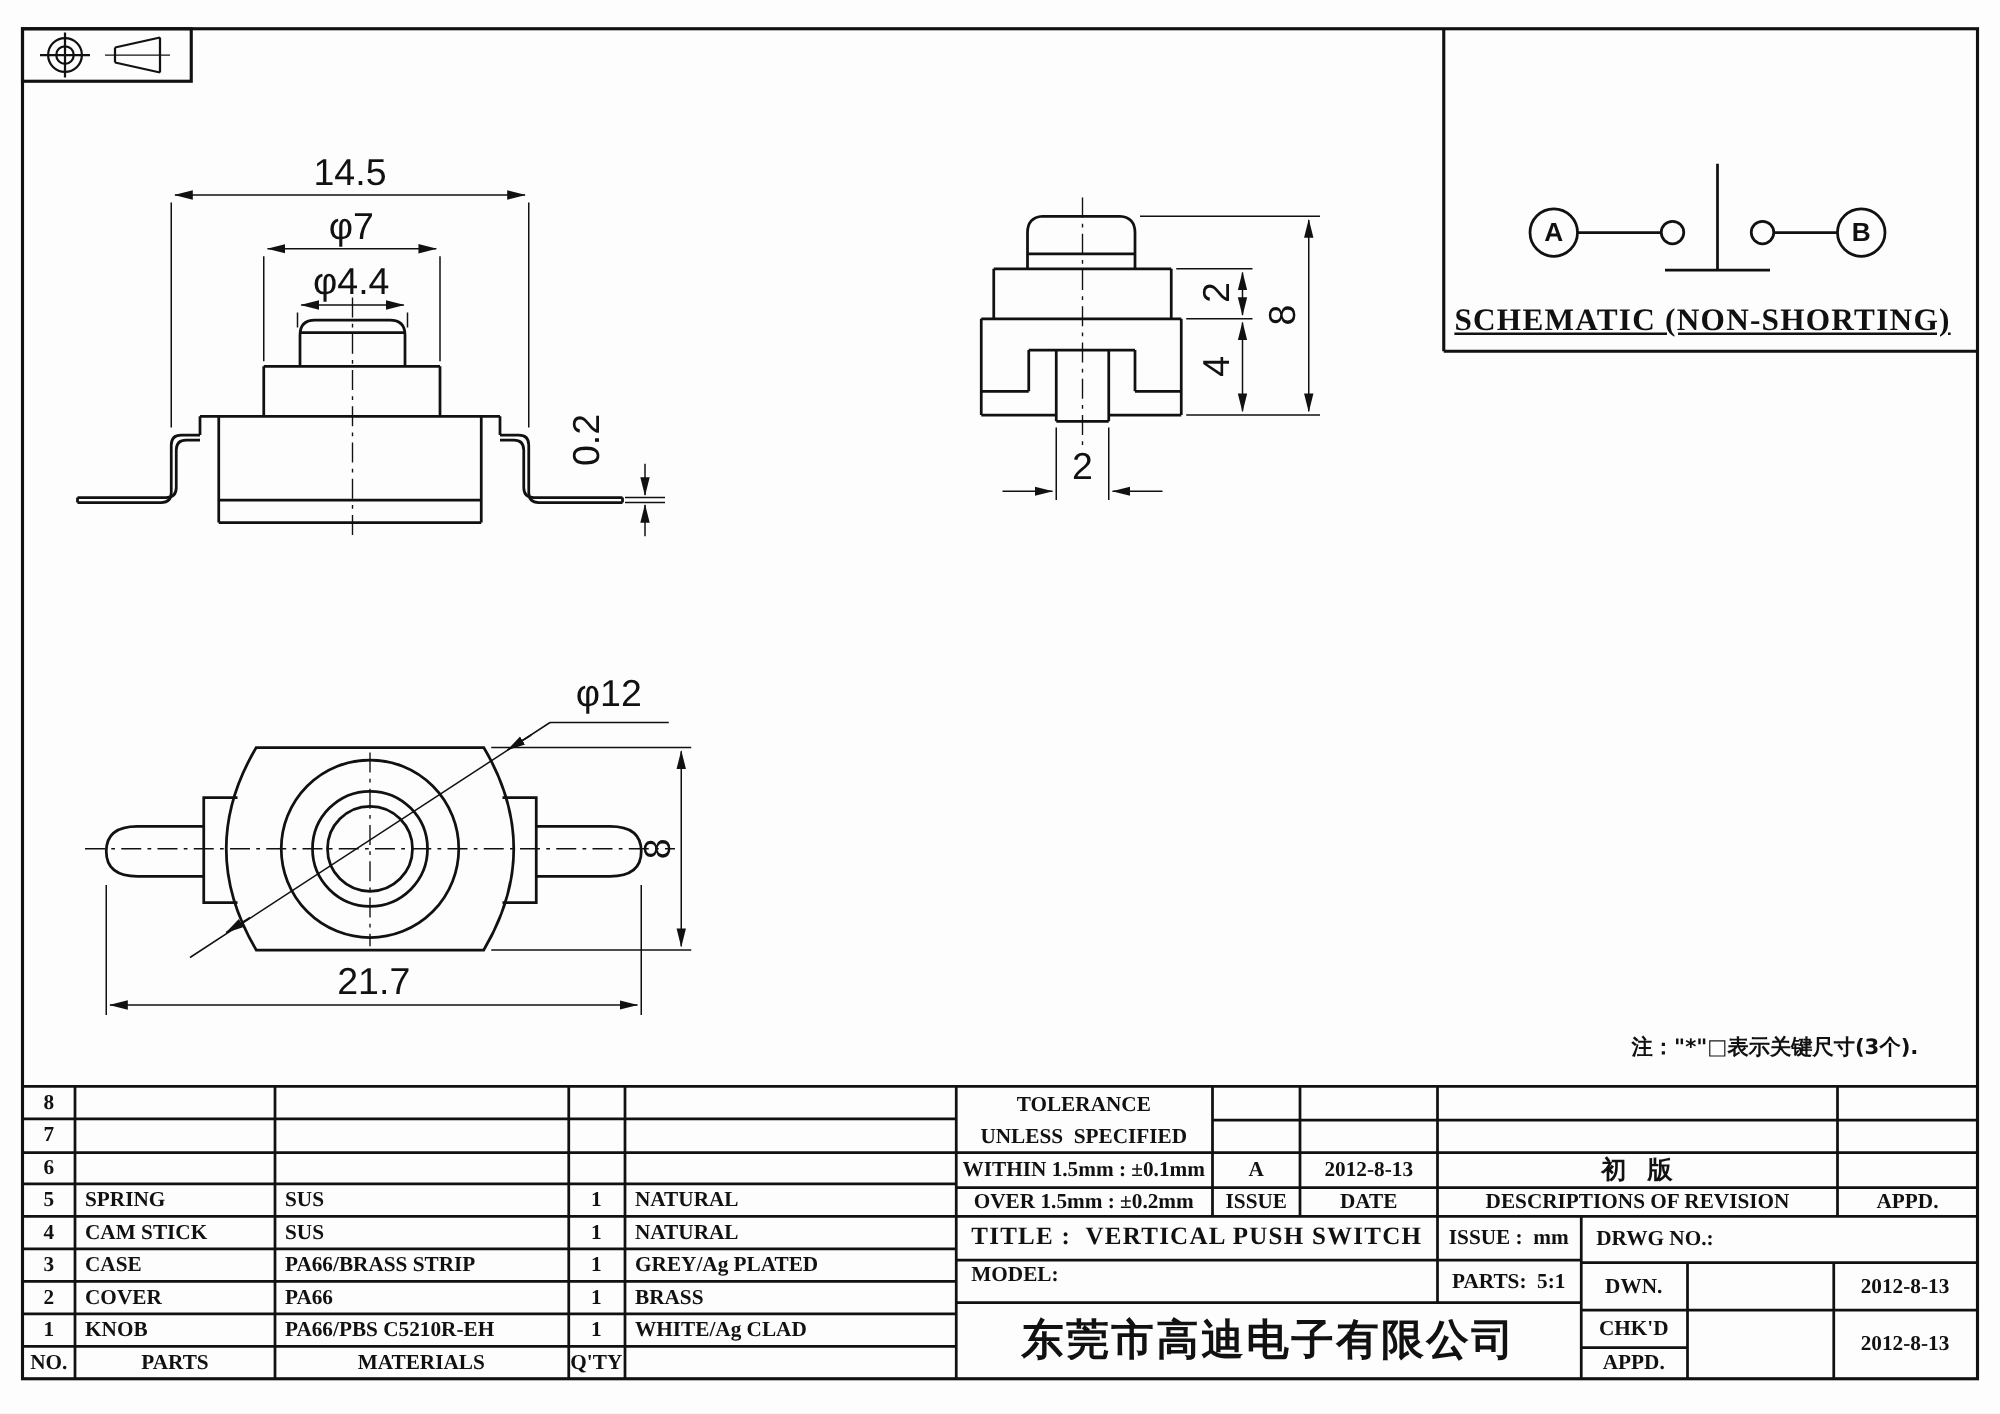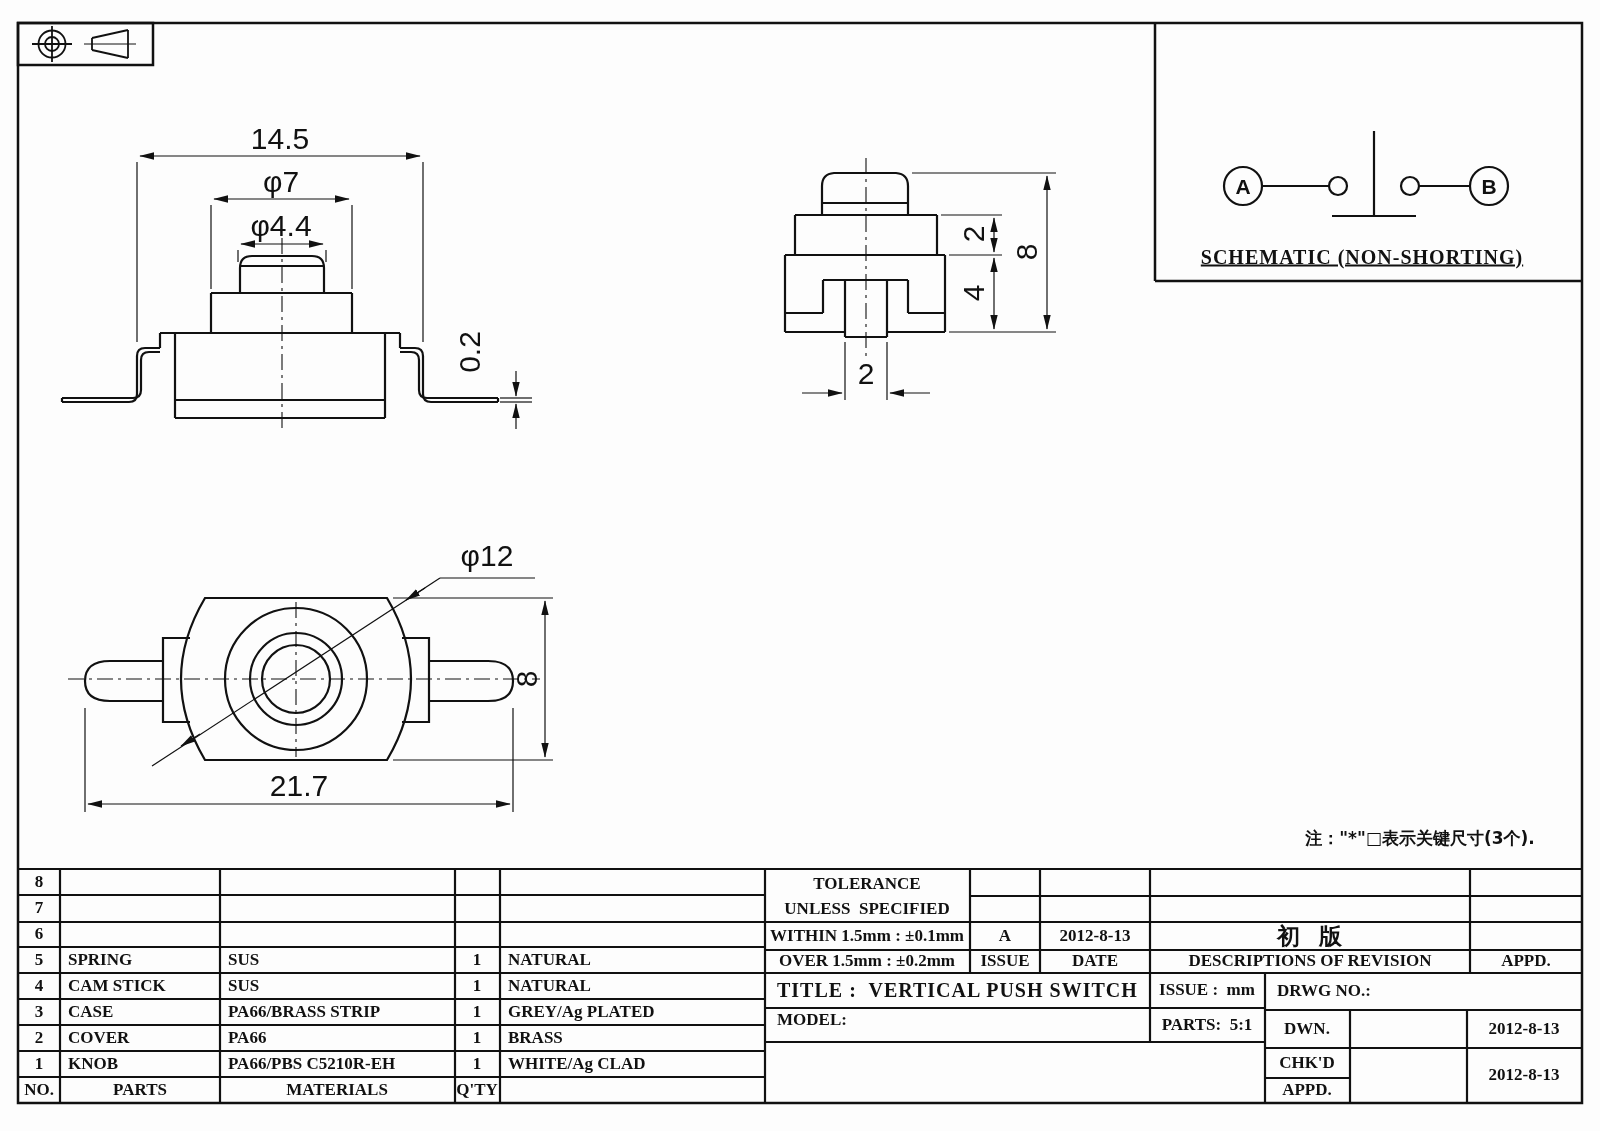--- a/index.html
+++ b/index.html
@@ -5,21 +5,21 @@
   html,body{margin:0;padding:0;background:#e8e8e8;}
   .page{position:relative;width:1600px;height:1131px;background:#fdfdfd;overflow:hidden;
         font-family:"Liberation Sans",sans-serif;color:#111;}
   svg{position:absolute;left:0;top:0;}
   .t{position:absolute;transform:translate(-50%,-50%);white-space:pre;text-align:center;}
   .tl{position:absolute;transform:translate(0,-50%);white-space:pre;}
   .rot{transform:translate(-50%,-50%) rotate(-90deg);}
   .dim{font-size:30px;font-family:"Liberation Sans",sans-serif;}
   .onoff{font-size:44px;font-family:"Liberation Sans",sans-serif;letter-spacing:2px;}
   .term{font-size:21px;font-weight:bold;font-family:"Liberation Sans",sans-serif;}
-  .cap{font-size:20px;font-weight:bold;font-family:"Liberation Serif",serif;
+  .cap{font-size:25px;font-weight:bold;font-family:"Liberation Serif",serif;
        text-decoration:underline;letter-spacing:1px;}
   .tb2{font-size:17px;font-weight:bold;font-family:"Liberation Serif",serif;}
   .tb3{font-size:20px;font-weight:bold;font-family:"Liberation Serif",serif;letter-spacing:1px;}
   .cjk{font-family:"DejaVu Sans",sans-serif;font-weight:bold;}
   .note{font-size:17px;}
   .company{font-size:34px;letter-spacing:2px;}
 </style>
 </head>
 <body>
 
@@ -242,31 +242,32 @@
 <div class="t tb2" style="left:39px;top:1090px">NO.</div>
 <div class="t tb2" style="left:140px;top:1090px">PARTS</div>
 <div class="t tb2" style="left:337px;top:1090px">MATERIALS</div>
 <div class="t tb2" style="left:477px;top:1090px">Q'TY</div>
 
 <div class="t tb2" style="left:867px;top:884px">TOLERANCE</div>
 <div class="t tb2" style="left:867px;top:909px">UNLESS  SPECIFIED</div>
 <div class="t tb2" style="left:867px;top:936px">WITHIN 1.5mm : ±0.1mm</div>
 <div class="t tb2" style="left:1005px;top:936px">A</div>
 <div class="t tb2" style="left:1095px;top:936px">2012-8-13</div>
-<div class="t tb3 cjk" style="left:1310px;top:936px;font-size:23px">初  版</div>
+<div class="t tb3 cjk" style="left:1310px;top:936px;font-size:20px">初  版</div>
 <div class="t tb2" style="left:867px;top:961px">OVER 1.5mm : ±0.2mm</div>
 <div class="t tb2" style="left:1005px;top:961px">ISSUE</div>
 <div class="t tb2" style="left:1095px;top:961px">DATE</div>
 <div class="t tb2" style="left:1310px;top:961px">DESCRIPTIONS OF REVISION</div>
 <div class="t tb2" style="left:1526px;top:961px">APPD.</div>
 
 <div class="tl tb3" style="left:777px;top:990px">TITLE :  VERTICAL PUSH SWITCH</div>
 <div class="t tb2" style="left:1207px;top:990px">ISSUE :  mm</div>
 <div class="tl tb2" style="left:1277px;top:991px">DRWG NO.:</div>
 <div class="tl tb2" style="left:777px;top:1020px">MODEL:</div>
 <div class="t tb2" style="left:1207px;top:1025px">PARTS:  5:1</div>
 <div class="t tb2" style="left:1307px;top:1029px">DWN.</div>
 <div class="t tb2" style="left:1524px;top:1029px">2012-8-13</div>
 <div class="t tb2" style="left:1307px;top:1063px">CHK'D</div>
 <div class="t tb2" style="left:1307px;top:1090px">APPD.</div>
 <div class="t tb2" style="left:1524px;top:1075px">2012-8-13</div>
+<div class="t company cjk" style="left:1015px;top:1072px">东莞市高迪电子有限公司</div>
 
 </div>
 
 </body></html>

